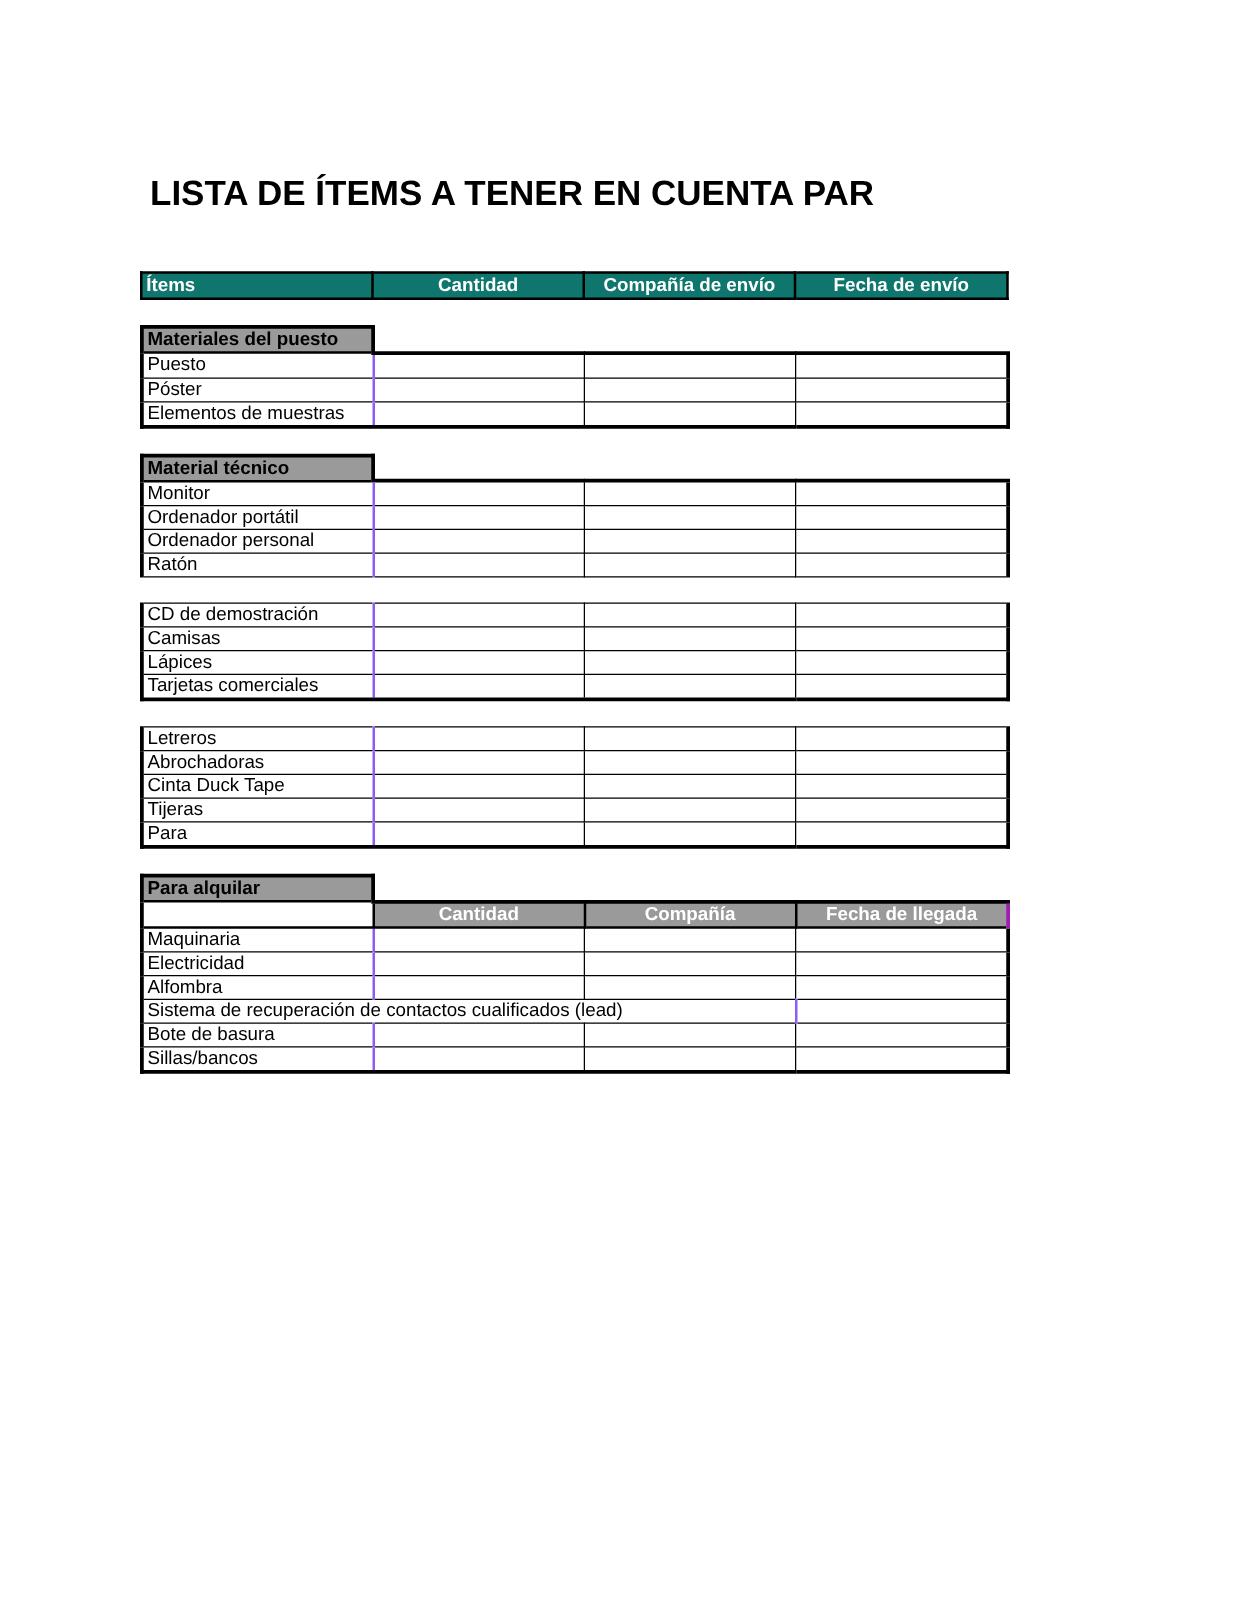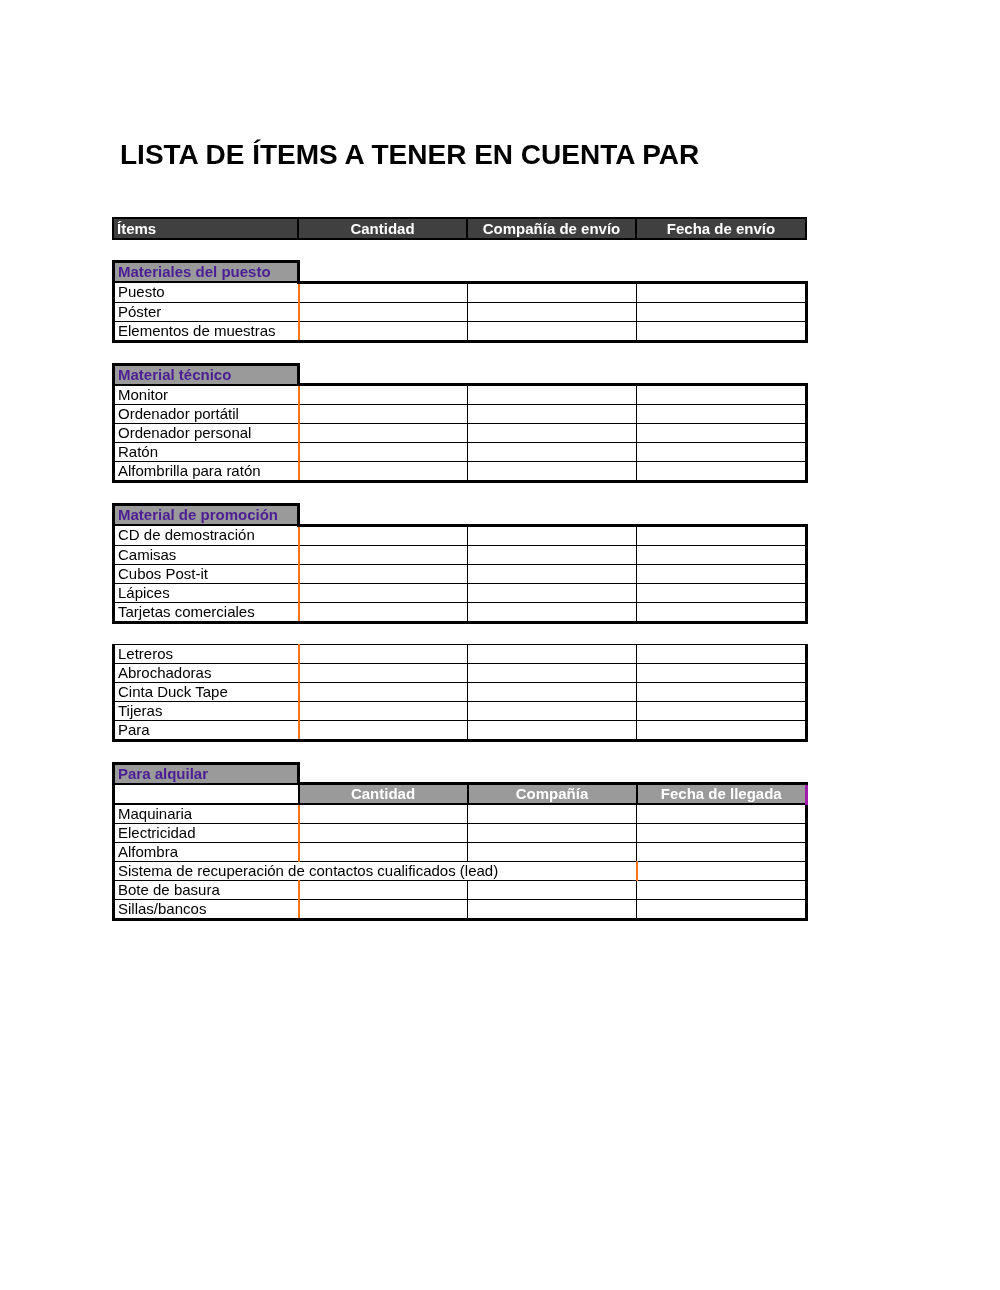--- a/index.html
+++ b/index.html
@@ -2,27 +2,27 @@
 <html><head>
   <meta charset="utf-8">
   <style>
     html, body { margin: 0; padding: 0; background: #ffffff; }
     body { width: 1000px; height: 1290px; position: relative; font-family: "Liberation Sans", sans-serif; color: #000; }
     .title { position: absolute; left: 120px; top: 139px; font-size: 28px; font-weight: bold; letter-spacing: 0px; white-space: nowrap; }
     .sheet { position: absolute; left: 112px; top: 217px; width: 694px; }
     table { border-collapse: collapse; table-layout: fixed; width: 694px; }
     col.c1 { width: 185px; } col.c2 { width: 169px; } col.c3 { width: 169px; } col.c4 { width: 170px; }
     td { padding: 0 3px; height: 18px; font-size: 15px; line-height: 18px; white-space: nowrap; overflow: visible; }
-    .hdr td { background: #404040; color: #fff; font-weight: bold; border: 2px solid #000; text-align: center; height: 19px; font-size: 15px; }
+    .hdr td { background: #0f766e; color: #fff; font-weight: bold; border: 2px solid #000; text-align: center; height: 19px; font-size: 15px; }
     .hdr td.left { text-align: left; }
     .section { margin-top: 20px; }
-    .sec-title td.label { background: #9a9a9a; color: #4c1d95; font-weight: bold; border: 3px solid #000; border-bottom-width: 2px; height: 17px; }
+    .sec-title td.label { background: #9a9a9a; color: #000000; font-weight: bold; border: 3px solid #000; border-bottom-width: 2px; height: 17px; }
     .sec-title td.empty { border: none; border-bottom: 3px solid #000; }
     .row td { border: 1.5px solid #000; }
-    .row td:first-child { border-left: 3px solid #000; border-right: 2px solid #f97316; }
+    .row td:first-child { border-left: 3px solid #000; border-right: 2px solid #8b5cf6; }
     .row td:last-child { border-right: 3px solid #000; }
     .row.last td { border-bottom: 3px solid #000; }
     .subhdr td { background: #9a9a9a; color: #fff; font-weight: bold; text-align: center; border: 2px solid #000; }
     .subhdr td.blank { background: #fff; border-left: 3px solid #000; }
     .subhdr td:last-child { border-right: 3px solid #a21caf; }
   </style>
 </head>
 <body>
 
 <div class="title">LISTA DE ÍTEMS A TENER EN CUENTA PAR</div>
@@ -110,56 +110,40 @@
               <td></td>
               <td></td>
               <td></td>
             </tr>
             <tr class="row">
               <td>Ratón</td>
               <td></td>
               <td></td>
               <td></td>
             </tr>
-            <tr class="row last">
-              <td>Alfombrilla para ratón</td>
-              <td></td>
-              <td></td>
-              <td></td>
-            </tr>
-          </tbody>
-        </table>
-      </div>
-      <div class="section">
-        <table>
-          <colgroup>
-            <col class="c1">
-            <col class="c2">
-            <col class="c3">
-            <col class="c4">
-          </colgroup>
-          <tbody>
-            <tr class="sec-title">
-              <td class="label">Material de promoción</td>
-              <td class="empty" colspan="3"></td>
-            </tr>
+          </tbody>
+        </table>
+      </div>
+      <div class="section">
+        <table>
+          <colgroup>
+            <col class="c1">
+            <col class="c2">
+            <col class="c3">
+            <col class="c4">
+          </colgroup>
+          <tbody>
             <tr class="row">
               <td>CD de demostración</td>
               <td></td>
               <td></td>
               <td></td>
             </tr>
             <tr class="row">
               <td>Camisas</td>
-              <td></td>
-              <td></td>
-              <td></td>
-            </tr>
-            <tr class="row">
-              <td>Cubos Post-it</td>
               <td></td>
               <td></td>
               <td></td>
             </tr>
             <tr class="row">
               <td>Lápices</td>
               <td></td>
               <td></td>
               <td></td>
             </tr>

